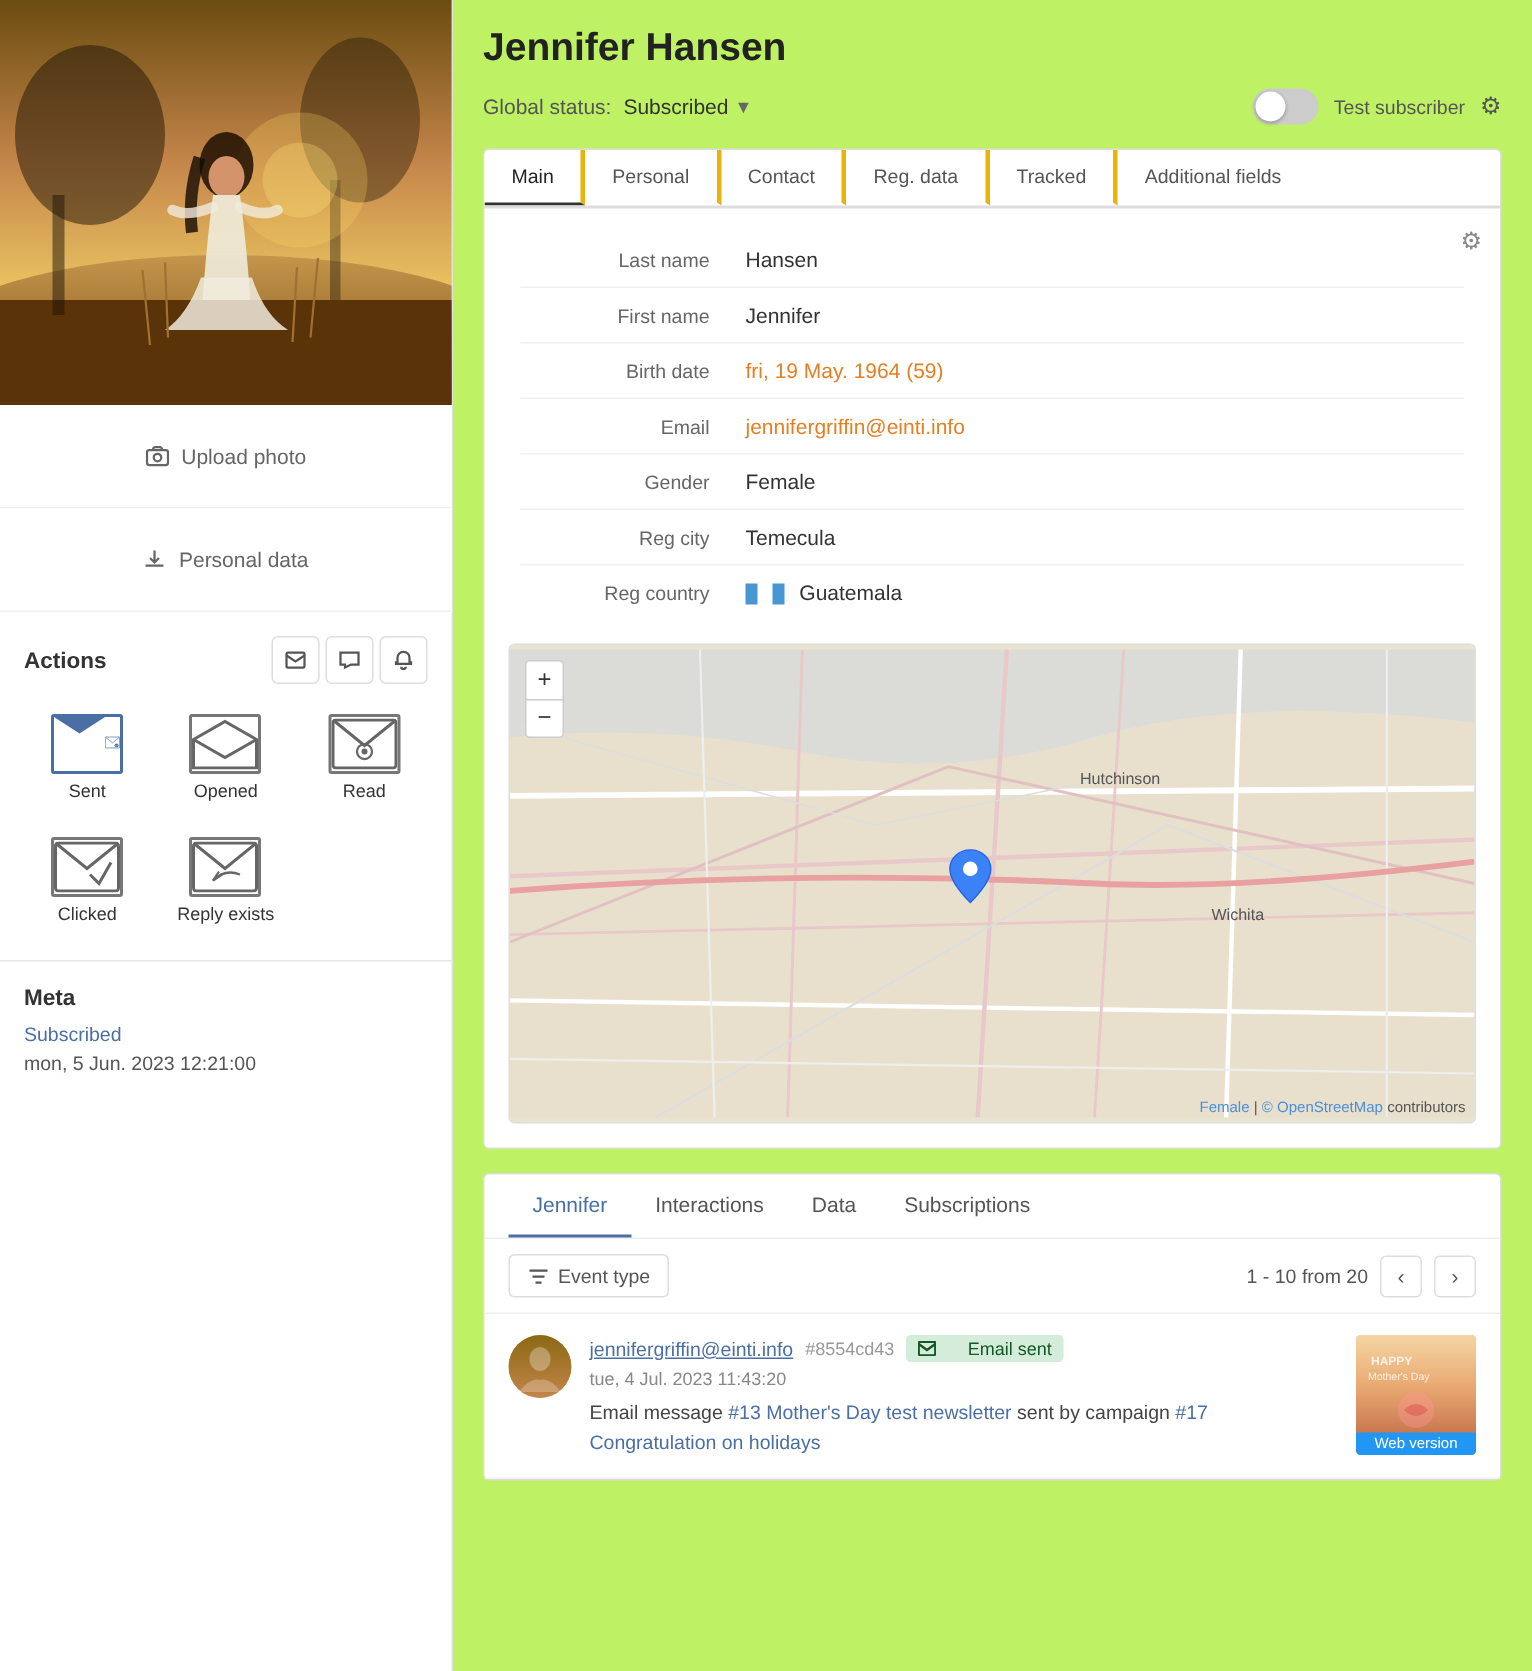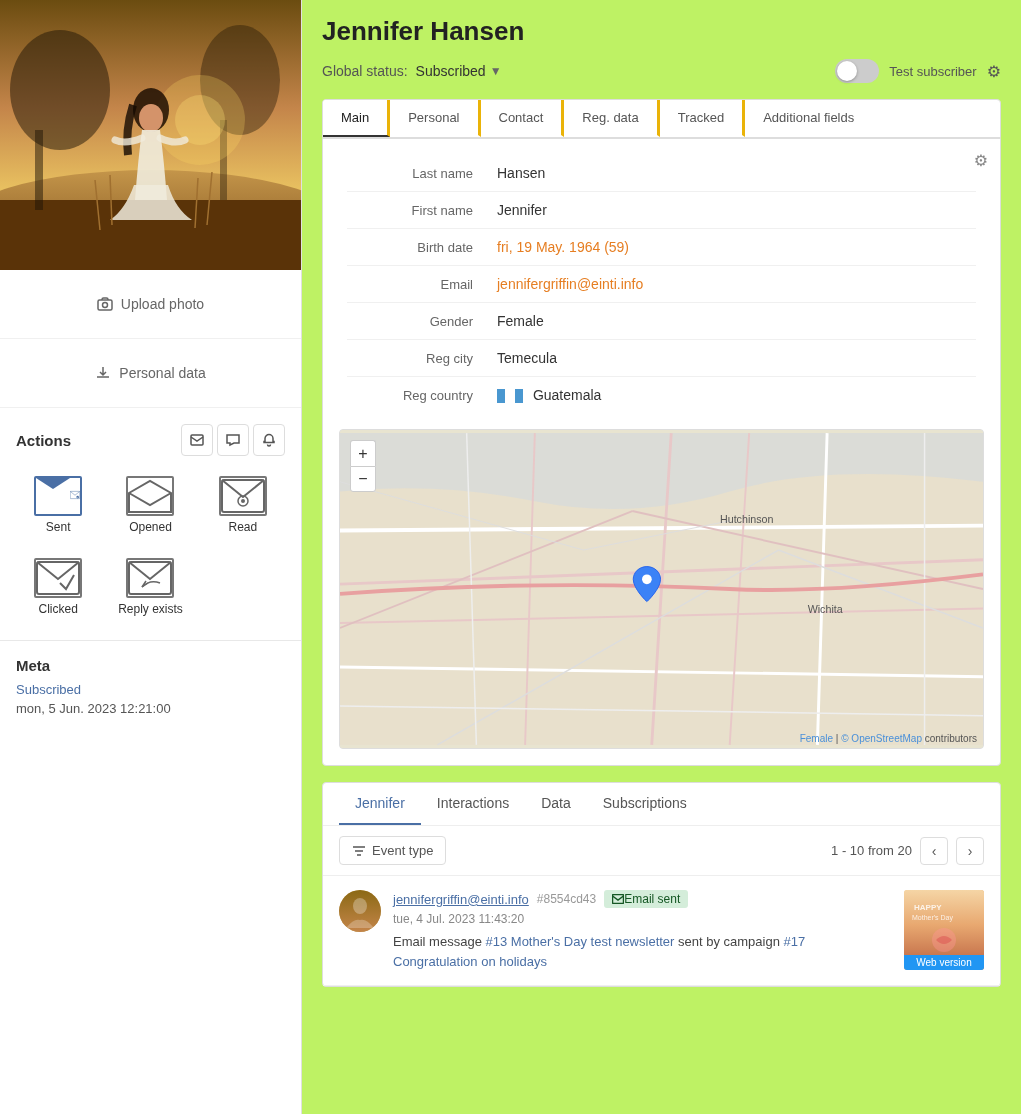--- a/index.html
+++ b/index.html
@@ -92,21 +92,21 @@
     .filter-btn { display: flex; align-items: center; gap: 6px; padding: 6px 12px; border: 1px solid #ddd; border-radius: 4px; background: #fff; cursor: pointer; font-size: 13px; color: #555; }
     .pagination-info { font-size: 13px; color: #555; display: flex; align-items: center; gap: 8px; }
     .page-nav { width: 28px; height: 28px; border: 1px solid #ddd; border-radius: 4px; background: #fff; cursor: pointer; display: flex; align-items: center; justify-content: center; font-size: 14px; color: #555; }
 
     .history-item { padding: 14px 16px; border-bottom: 1px solid #f0f0f0; display: flex; gap: 12px; align-items: flex-start; }
     .history-avatar { width: 42px; height: 42px; border-radius: 50%; overflow: hidden; flex-shrink: 0; background: #c9a96e; }
     .history-body { flex: 1; }
     .history-header { display: flex; align-items: center; gap: 8px; margin-bottom: 4px; flex-wrap: wrap; }
     .history-email { color: #4a6fa5; font-size: 13px; font-weight: 500; }
     .history-id { color: #999; font-size: 12px; }
-    .history-badge { background: #d4edda; color: #155724; padding: 2px 8px; border-radius: 3px; font-size: 12px; display: flex; align-items: center; gap: 0; }
+    .history-badge { background: #d4edda; color: #155724; padding: 2px 8px; border-radius: 3px; font-size: 12px; display: flex; align-items: center; gap: 21px; }
     .history-date { color: #888; font-size: 12px; display: block; margin-bottom: 6px; }
     .history-text { font-size: 13px; color: #444; line-height: 1.5; }
     .history-text a { color: #4a6fa5; text-decoration: none; }
 
     .history-thumb { width: 80px; height: 80px; flex-shrink: 0; border-radius: 3px; overflow: hidden; position: relative; background: #f0e8d0; }
     .thumb-img { width: 100%; height: 100%; background: linear-gradient(135deg, #f5d5a5 0%, #e8a870 50%, #d4804a 100%); }
     .thumb-badge { position: absolute; bottom: 0; left: 0; right: 0; background: #2196F3; color: #fff; font-size: 10px; text-align: center; padding: 2px 0; }
 
     
     .sidebar-photo { width: 100%; height: 270px; position: relative; overflow: hidden; }

